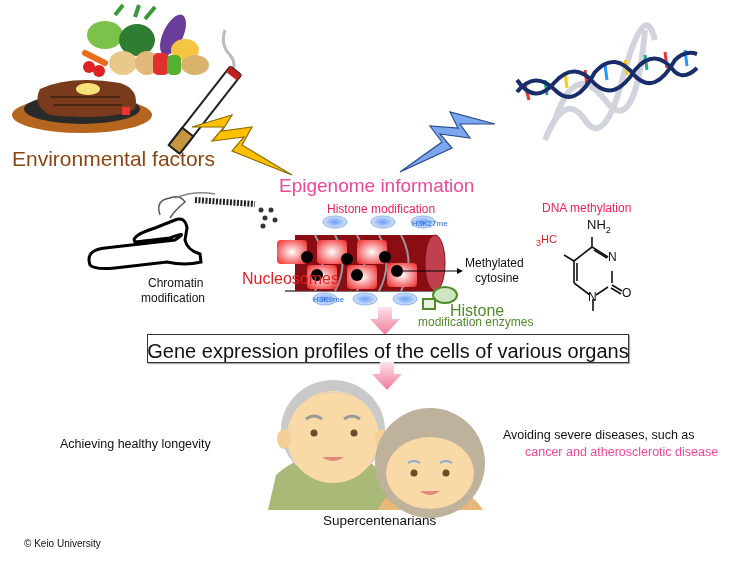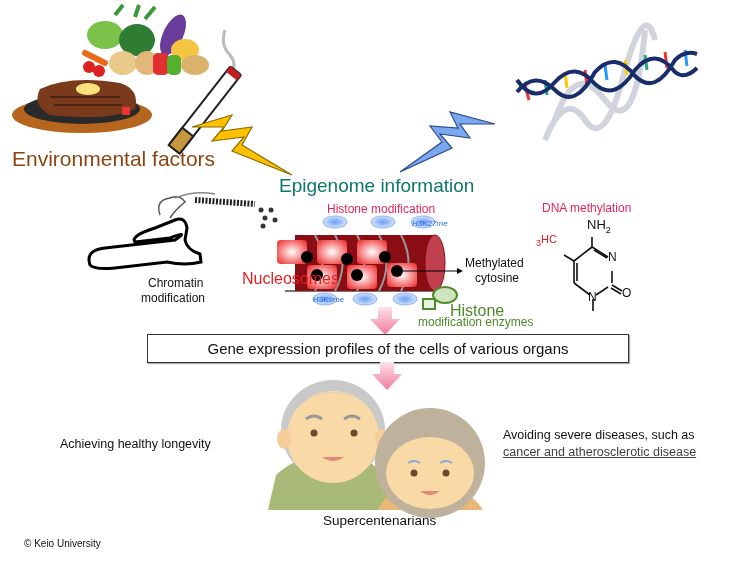--- a/index.html
+++ b/index.html
@@ -69,21 +69,21 @@
     </g>
     <path d="M2 82 Q20 60 40 80 Q60 100 80 62 Q100 40 120 66 Q140 86 160 50 Q170 40 182 44" stroke="#1a2d6b" stroke-width="4" fill="none"></path>
     <path d="M2 70 Q20 96 40 72 Q60 50 80 74 Q100 92 120 60 Q140 36 160 62 Q170 70 182 58" stroke="#1a2d6b" stroke-width="4" fill="none"></path>
   </svg>
 
   <svg style="left:400px;top:110px;" width="95" height="65" viewBox="0 0 95 65">
     <polygon points="95,14 50,2 58,18 30,16 42,32 0,62 52,38 40,24 70,28 60,14" fill="#7aa7f0" stroke="#2a4a8a" stroke-width="1.2"></polygon>
   </svg>
 
   <div class="txt" style="left:12px;top:147px;font-size:21px;color:#8b4513;">Environmental factors</div>
-  <div class="txt" style="left:279px;top:175px;font-size:19px;color:#0f766e;text-align:center;">Epigenome information</div>
+  <div class="txt" style="left:279px;top:175px;font-size:19px;color:#ec4899;text-align:center;">Epigenome information</div>
 
   <svg style="left:75px;top:190px;" width="220" height="100" viewBox="0 0 220 100">
     <path d="M15 75 Q10 60 30 58 L100 50 Q115 40 95 48 L60 52 Q55 46 80 38 L100 30 Q110 26 112 38 L110 50 Q112 60 125 64 L126 72 Q110 76 92 72 L40 78 Q20 80 15 75 Z" fill="none" stroke="#000" stroke-width="3"></path>
     <path d="M85 25 Q80 10 95 8 Q105 4 110 12 Q100 20 95 28" fill="none" stroke="#555" stroke-width="1.5"></path>
     <path d="M100 8 Q120 0 140 4" stroke="#888" stroke-width="1.5" fill="none"></path>
     <path d="M120 10 L180 14" stroke="#222" stroke-width="6" stroke-dasharray="2 1.5"></path>
     <circle cx="186" cy="20" r="2.5" fill="#333"></circle>
     <circle cx="190" cy="28" r="2.5" fill="#333"></circle>
     <circle cx="188" cy="36" r="2.5" fill="#333"></circle>
     <circle cx="196" cy="20" r="2.5" fill="#333"></circle>
@@ -130,21 +130,21 @@
     <circle cx="22" cy="42" r="6" fill="#000"></circle>
     <circle cx="32" cy="60" r="6" fill="#000"></circle>
     <circle cx="62" cy="44" r="6" fill="#000"></circle>
     <circle cx="72" cy="60" r="6" fill="#000"></circle>
     <circle cx="100" cy="42" r="6" fill="#000"></circle>
     <circle cx="112" cy="56" r="6" fill="#000"></circle>
     <line x1="118" y1="56" x2="172" y2="56" stroke="#000" stroke-width="1"></line>
     <polygon points="172,53 178,56 172,59" fill="#000"></polygon>
   </svg>
 
-  <div class="txt" style="left:412px;top:219px;font-size:8px;color:#2a6ae0;font-style:italic;">H3K27me</div>
+  <div class="txt" style="left:412px;top:219px;font-size:8px;color:#2a6ae0;">H3K27me</div>
   <div class="txt" style="left:313px;top:295px;font-size:8px;color:#2a6ae0;">H3K9me</div>
   <div class="txt" style="left:242px;top:270px;font-size:16px;color:#e02020;">Nucleosomes</div>
   <div class="txt" style="left:465px;top:256px;font-size:12px;color:#111;">Methylated</div>
   <div class="txt" style="left:475px;top:271px;font-size:12px;color:#111;">cytosine</div>
 
   <svg style="left:420px;top:285px;" width="40" height="28" viewBox="0 0 40 28">
     <ellipse cx="25" cy="10" rx="12" ry="8" fill="#cde5c0" stroke="#4f8a2a" stroke-width="2"></ellipse>
     <rect x="3" y="14" width="12" height="10" fill="#e8f3e0" stroke="#4f8a2a" stroke-width="2"></rect>
   </svg>
   <div class="txt" style="left:450px;top:302px;font-size:16px;color:#4f8a2a;">Histone</div>
@@ -182,21 +182,21 @@
     <defs>
         <linearGradient id="pg" x1="0" y1="0" x2="0" y2="1">
           <stop offset="0" stop-color="#fde2ea"></stop>
           <stop offset="1" stop-color="#f07a9a"></stop>
         </linearGradient>
       </defs>
     <polygon points="8,0 22,0 22,12 30,12 15,28 0,12 8,12" fill="url(#pg)"></polygon>
   </svg>
 
   <div class="abs" style="left:147px;top:334px;width:480px;height:27px;border:1px solid #333;box-shadow:1px 1px 1px #aaa;background:#fff;"></div>
-  <div class="txt" style="left:147px;top:340px;width:482px;text-align:center;font-size:15px;color:#111;">Gene expression profiles of the cells of various organs</div>
+  <div class="txt" style="left:147px;top:340px;width:482px;text-align:center;font-size:20px;color:#111;">Gene expression profiles of the cells of various organs</div>
 
   <svg style="left:372px;top:362px;" width="30" height="28" viewBox="0 0 30 28">
     <polygon points="8,0 22,0 22,12 30,12 15,28 0,12 8,12" fill="url(#pg)"></polygon>
   </svg>
 
   <svg style="left:268px;top:375px;" width="230" height="135" viewBox="0 0 230 135">
     <path d="M0 135 L8 100 Q30 80 55 82 L90 82 Q120 90 125 135 Z" fill="#a9b978"></path>
     <ellipse cx="65" cy="55" rx="52" ry="50" fill="#c9c9c9"></ellipse>
     <ellipse cx="65" cy="62" rx="46" ry="46" fill="#f9d9a6"></ellipse>
     <path d="M20 40 Q65 -5 112 40 Q95 20 65 18 Q35 20 20 40 Z" fill="#c9c9c9"></path>
@@ -211,17 +211,17 @@
     <ellipse cx="162" cy="98" rx="44" ry="36" fill="#f9d9a6"></ellipse>
     <path d="M120 80 Q140 55 162 60 Q190 55 205 80 Q195 58 162 52 Q130 56 120 80 Z" fill="#bfb29c"></path>
     <path d="M140 88 Q146 84 152 88 M172 88 Q178 84 184 88" stroke="#8aa8d0" stroke-width="2" fill="none"></path>
     <circle cx="146" cy="98" r="3.5" fill="#6b4a2a"></circle>
     <circle cx="178" cy="98" r="3.5" fill="#6b4a2a"></circle>
     <path d="M152 116 Q162 124 172 116 Z" fill="#e08a7a"></path>
   </svg>
 
   <div class="txt" style="left:60px;top:437px;font-size:12.5px;color:#111;">Achieving healthy longevity</div>
   <div class="txt" style="left:503px;top:428px;font-size:12.5px;color:#111;">Avoiding severe diseases, such as</div>
-  <div class="txt" style="left:503px;top:445px;font-size:12.5px;color:#404040;text-decoration:underline;">cancer and atherosclerotic disease</div>
+  <div class="txt" style="left:525px;top:445px;font-size:12.5px;color:#ec4899;">cancer and atherosclerotic disease</div>
   <div class="txt" style="left:323px;top:513px;font-size:13.5px;color:#111;">Supercentenarians</div>
 
   <div class="txt" style="left:24px;top:538px;font-size:10px;color:#111;">© Keio University</div>
 </div>
 
 </body></html>

